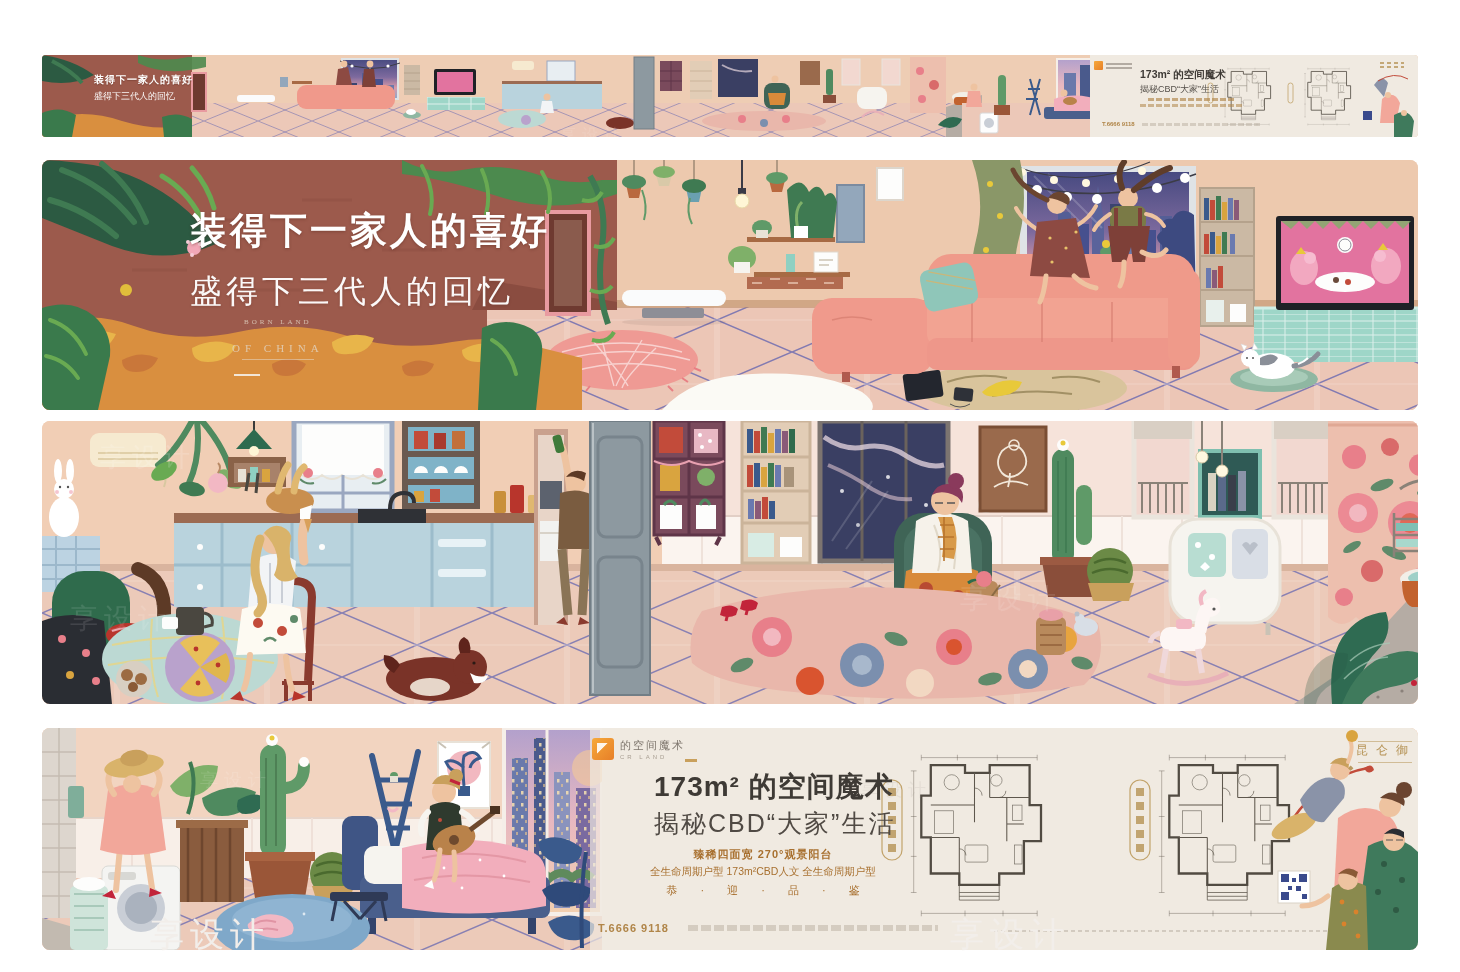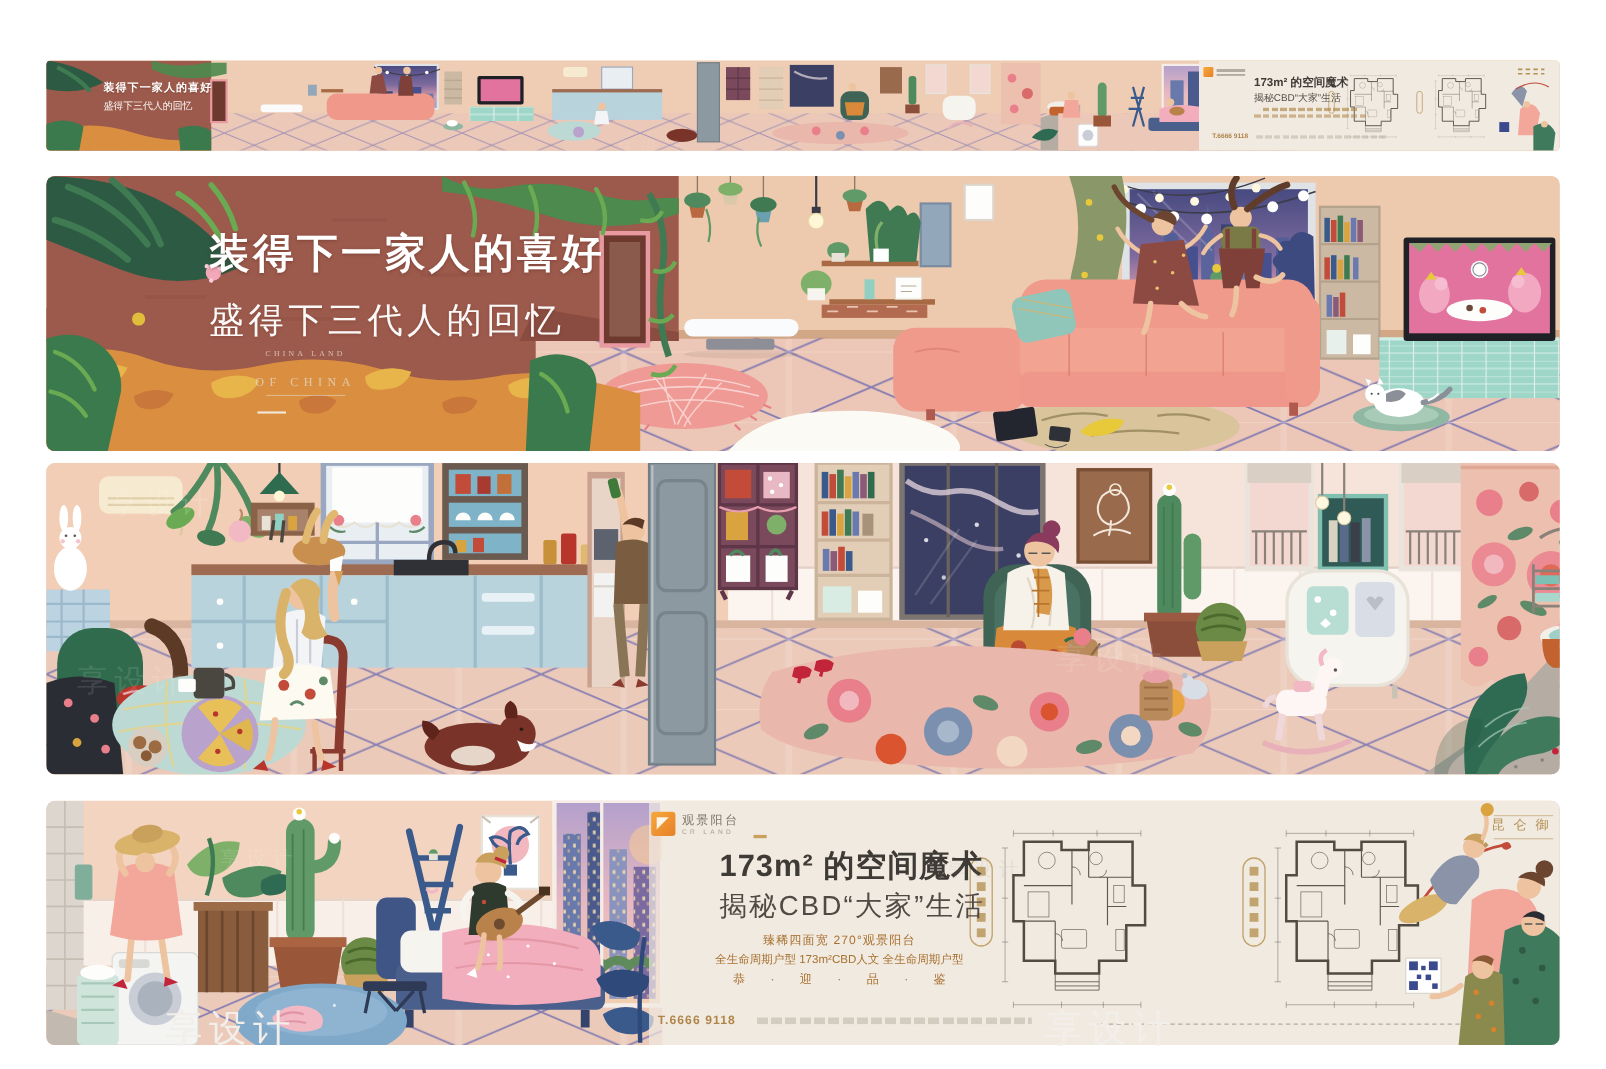--- a/index.html
+++ b/index.html
@@ -23,21 +23,21 @@
   
   .s4-brand{left:550px;top:10px;display:flex;gap:6px;align-items:center}
   .brand-mark{width:22px;height:22px;background:linear-gradient(135deg,#f6a93a,#e77f28);border-radius:3px;position:relative}
   .brand-mark:after{content:"";position:absolute;left:5px;top:5px;width:12px;height:12px;background:linear-gradient(135deg,#ffffff 45%,rgba(255,255,255,0) 46%);opacity:.9}
   .brand-name{font-size:11px;color:#7d756c;letter-spacing:2px}
   .brand-sub{font-size:6px;color:#a89e92;letter-spacing:3px;margin-top:1px}
   .s4-golddash{left:643px;top:31px;width:12px;height:3px;background:#c9a05c}
   .s4-h1{left:612px;top:40px;font-size:28px;font-weight:bold;color:#3e3a35;letter-spacing:1px}
   .s4-h2{left:612px;top:79px;font-size:25px;color:#504a44;letter-spacing:2px}
   .s4-f{left:560px;width:322px;text-align:center;color:#a8702f}
-  .s4-f1{top:119px;font-size:11px;font-weight:normal;letter-spacing:1px}
+  .s4-f1{top:119px;font-size:11px;font-weight:bold;letter-spacing:1px}
   .s4-f2{top:137px;font-size:10.5px}
   .s4-f3{top:155px;font-size:11px;letter-spacing:10px;text-indent:10px}
   .s4-emblem{left:1306px;top:10px;width:74px;text-align:left;color:#b59254}
   .emblem-text{font-size:12px;letter-spacing:8px;text-indent:8px}
   .emblem-line{height:1px;background:#c9b083;margin:3px 10px 0;opacity:.8}
   .emblem-dia{font-size:7px;margin-top:1px;opacity:.9}
   .s4-phone{left:556px;top:194px;font-size:11px;font-weight:bold;color:#b08548;letter-spacing:1px}
   .s4-disc{left:646px;top:197px;width:250px;height:6px;background:repeating-linear-gradient(90deg,#b9ae9f 0 10px,rgba(0,0,0,0) 10px 13px);opacity:.5}
   
   .s1-slogan{left:52px;top:18px;color:#fff}
@@ -467,21 +467,21 @@
       <path d="M8,160 q24,8 36,34 M4,196 q20,4 32,22" stroke="#69aa52" stroke-width="4" fill="none" stroke-linecap="round"></path>
       <path d="M440,168 q24,-12 48,0 q14,8 12,26 l-6,56 -58,0 z" fill="#3a7a4c"></path>
       <path d="M450,180 q18,10 24,34" stroke="#69aa52" stroke-width="4" fill="none" stroke-linecap="round"></path>
     </g>
   </svg>
   <div class="ov s2-slogan">
     <div class="s2-l1">装得下一家人的喜好</div>
     <div class="s2-l2">盛得下三代人的回忆</div>
   </div>
   <div class="ov s2-tag">
-    <div class="s2-t1">CHINA LAND</div>
+    <div class="s2-t1">BORN LAND</div>
     <div class="s2-t2">OF CHINA</div>
     <div class="s2-t3"></div>
   </div>
   <div class="ov s2-dash"></div>
 </div>
 
 <div id="strip3" class="strip">
   <svg width="1376" height="283" viewBox="0 0 1376 283">
     <rect width="1376" height="283" fill="#f1ceb5"></rect>
     <rect x="620" width="756" height="283" fill="#f6e3da"></rect>
@@ -1038,21 +1038,21 @@
           <circle cx="1316" cy="208" r="2.4" fill="#d9822c"></circle>
         <circle cx="1306" cy="152" r="10" fill="#eec3a0"></circle>
         <path d="M1296,146 q10,-10 20,-2 l-2,6 q-8,-6 -18,-4 z" fill="#8a5a36"></path>
         <path d="M1286,168 q-12,10 -26,10" stroke="#eec3a0" stroke-width="5" fill="none" stroke-linecap="round"></path>
       </g>
     </g>
   </svg>
   <div class="ov s4-brand">
     <div class="brand-mark"></div>
     <div class="brand-texts">
-      <div class="brand-name">观景阳台</div>
+      <div class="brand-name">的空间魔术</div>
       <div class="brand-sub">CR LAND</div>
     </div>
   </div>
   <div class="ov s4-golddash"></div>
   <div class="ov s4-h1">173m² 的空间魔术</div>
   <div class="ov s4-h2">揭秘CBD“大家”生活</div>
   <div class="ov s4-f s4-f1">臻稀四面宽 270°观景阳台</div>
   <div class="ov s4-f s4-f2">全生命周期户型 173m²CBD人文 全生命周期户型</div>
   <div class="ov s4-f s4-f3">恭 · 迎 · 品 · 鉴</div>
   <div class="ov s4-emblem">

